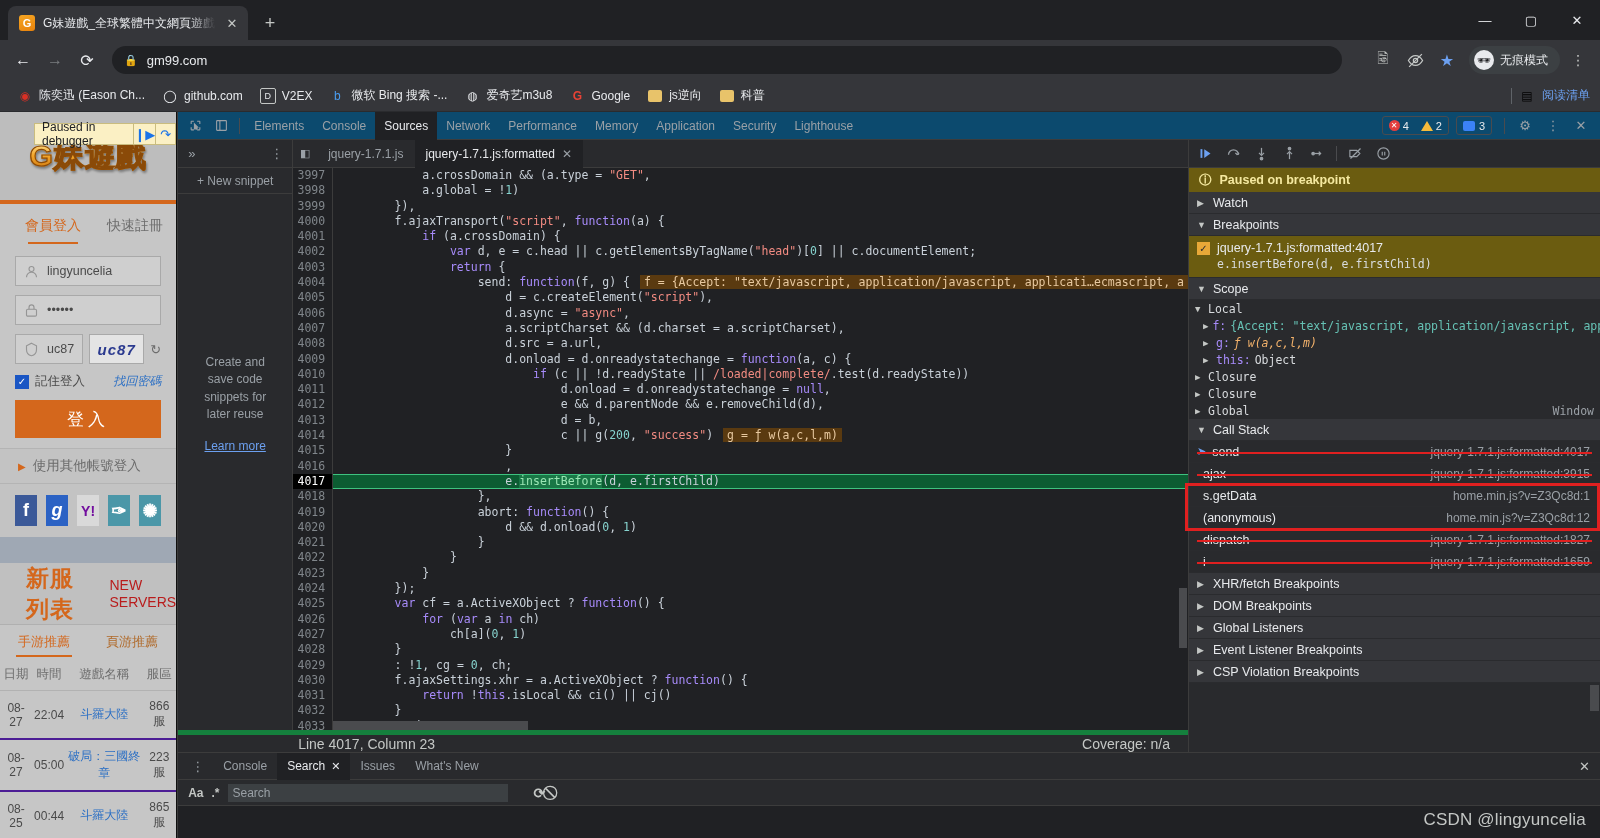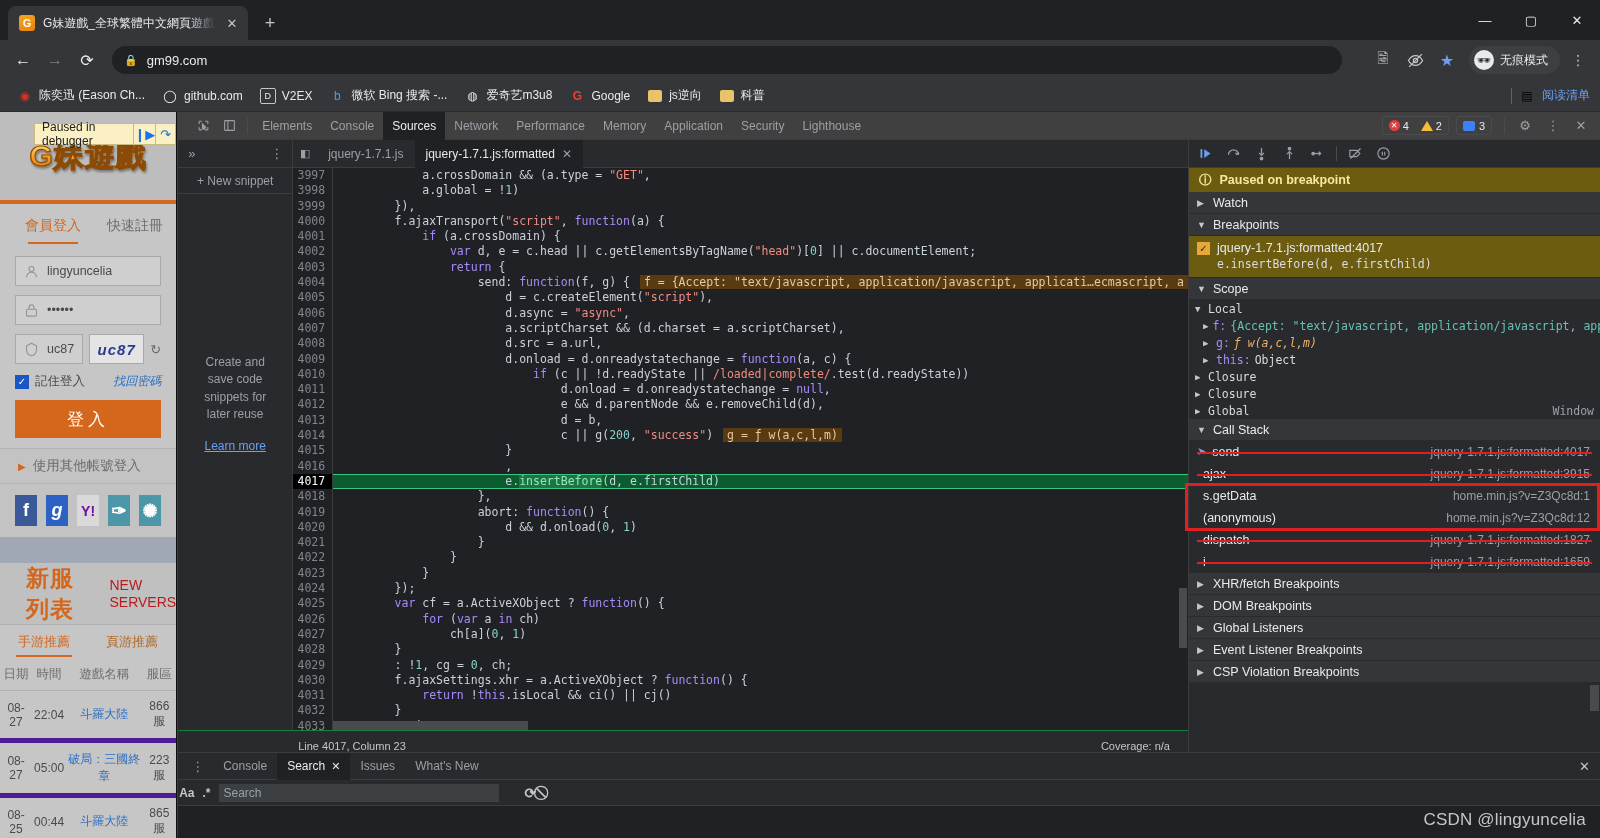--- a/index.html
+++ b/index.html
@@ -197,32 +197,32 @@
     content: ""; position: absolute; bottom: 2px; left: 18%; right: 18%;
     height: 2px; background: #d4671c;
   }
   .gtable { width: 100%; font-size: 12px; border-collapse: collapse; background: #c6c6c6; }
   .gtable th {
     color: #6d6d6d; font-weight: normal; padding: 7px 2px;
     border-bottom: 1px solid #b2b2b2; font-size: 12.5px;
   }
   .gtable td {
     color: #4a4a4a; padding: 8px 2px; text-align: center;
-    border-bottom: 5px solid #4c1d95;
+    border-bottom: 2px solid #4c1d95;
   }
   .gtable td.gname { color: #2b6fc4; }
 
   
   .devtools {
     flex: 1; background: #202124; display: flex; flex-direction: column;
     border-left: 1px solid #3c3c3c;
   }
   .dt-topbar {
-    height: 28px; background: #404040; display: flex; align-items: center;
-    border-bottom: 1px solid #3c3c3c; padding-left: 12px;
+    height: 28px; background: #0c4a6e; display: flex; align-items: center;
+    border-bottom: 1px solid #3c3c3c; padding-left: 4px;
   }
   .dt-icobtn {
     width: 26px; height: 26px; display: flex; align-items: center;
     justify-content: center; color: #9aa0a6; font-size: 13px;
   }
   .dt-vsep { width: 1px; height: 16px; background: #4a4b4e; margin: 0 5px; }
   .dt-tab {
     padding: 0 9px; height: 28px; display: flex; align-items: center;
     color: #9aa0a6; font-size: 12px; white-space: nowrap;
   }
@@ -301,22 +301,22 @@
   }
   .ed-scroll-x {
     position: absolute; left: 40px; bottom: 0; width: 195px; height: 9px;
     background: #4a4b4e;
   }
   .ed-scroll-y {
     position: absolute; right: 1px; top: 420px; width: 8px; height: 60px;
     background: #4a4b4e;
   }
   .status-bar {
-    height: 22px; background: #292a2d; border-top: 1px solid #15803d;
-    display: flex; align-items: flex-end; font-size: 11px; color: #c4c7c5;
+    height: 22px; background: #292a2d; border-top: 5px solid #15803d;
+    display: flex; align-items: center; font-size: 14px; color: #c4c7c5;
     padding: 0 12px;
   }
   .status-left { padding-left: 108px; }
   .status-right { margin-left: auto; padding-right: 6px; }
 
   
   .debugger {
     width: 412px; background: #292a2d; border-left: 1px solid #3c3c3c;
     display: flex; flex-direction: column; flex-shrink: 0; position: relative;
   }
@@ -388,21 +388,21 @@
     padding-left: 4px;
   }
   .dw-kebab { color: #9aa0a6; font-size: 13px; padding: 0 9px; }
   .dw-tab {
     padding: 0 10px; height: 27px; display: flex; align-items: center; gap: 6px;
     color: #9aa0a6; font-size: 12px;
   }
   .dw-tab.active { color: #e8eaed; background: #202124; }
   .dw-close-right { margin-left: auto; color: #c4c7c5; font-size: 13px; padding: 0 10px; }
   .search-bar {
-    height: 26px; display: flex; align-items: center; gap: 8px; padding-left: 1px;
+    height: 26px; display: flex; align-items: center; gap: 8px; padding-left: 10px;
     border-bottom: 1px solid #3c3c3c;
   }
   .sb-ico { color: #c4c7c5; font-size: 12px; font-weight: bold; }
   .sb-input {
     width: 280px; height: 18px; background: #3c4043; border: none;
     color: #e8eaed; font-size: 12px; padding: 0 5px;
     font-family: "Liberation Sans", sans-serif;
   }
   .sb-input::placeholder { color: #9aa0a6; }
   .search-results { flex: 1; background: #202124; }

